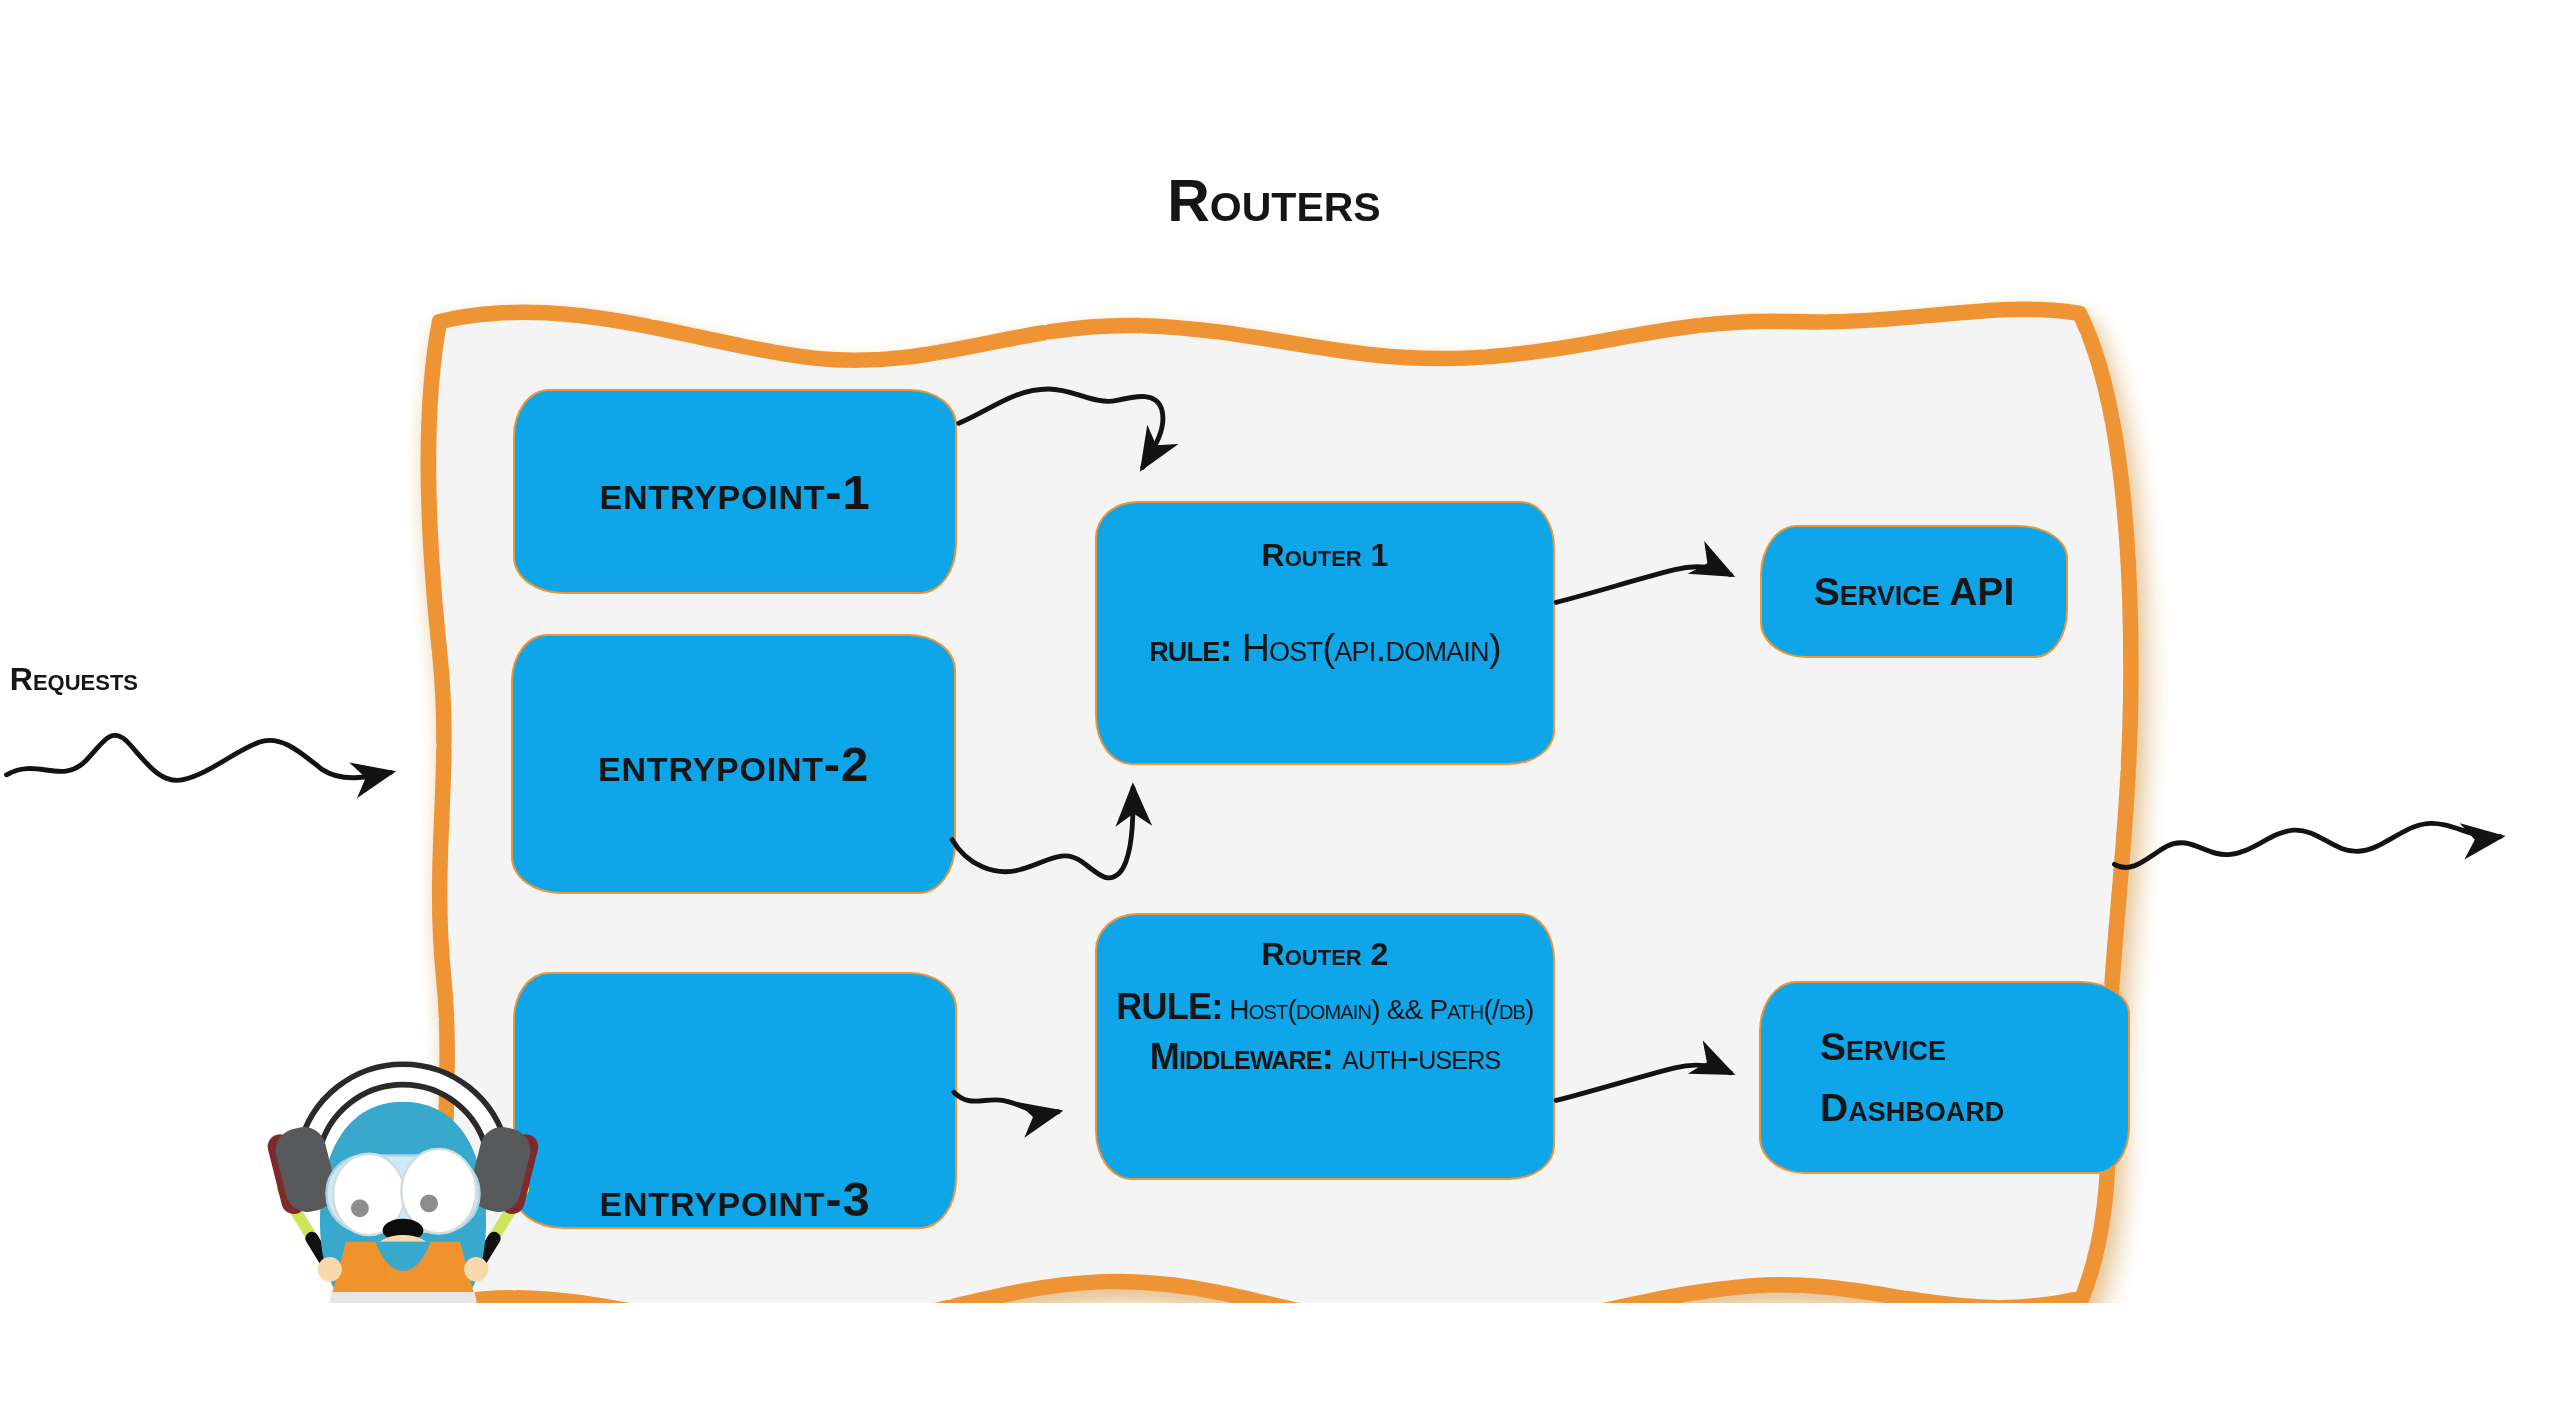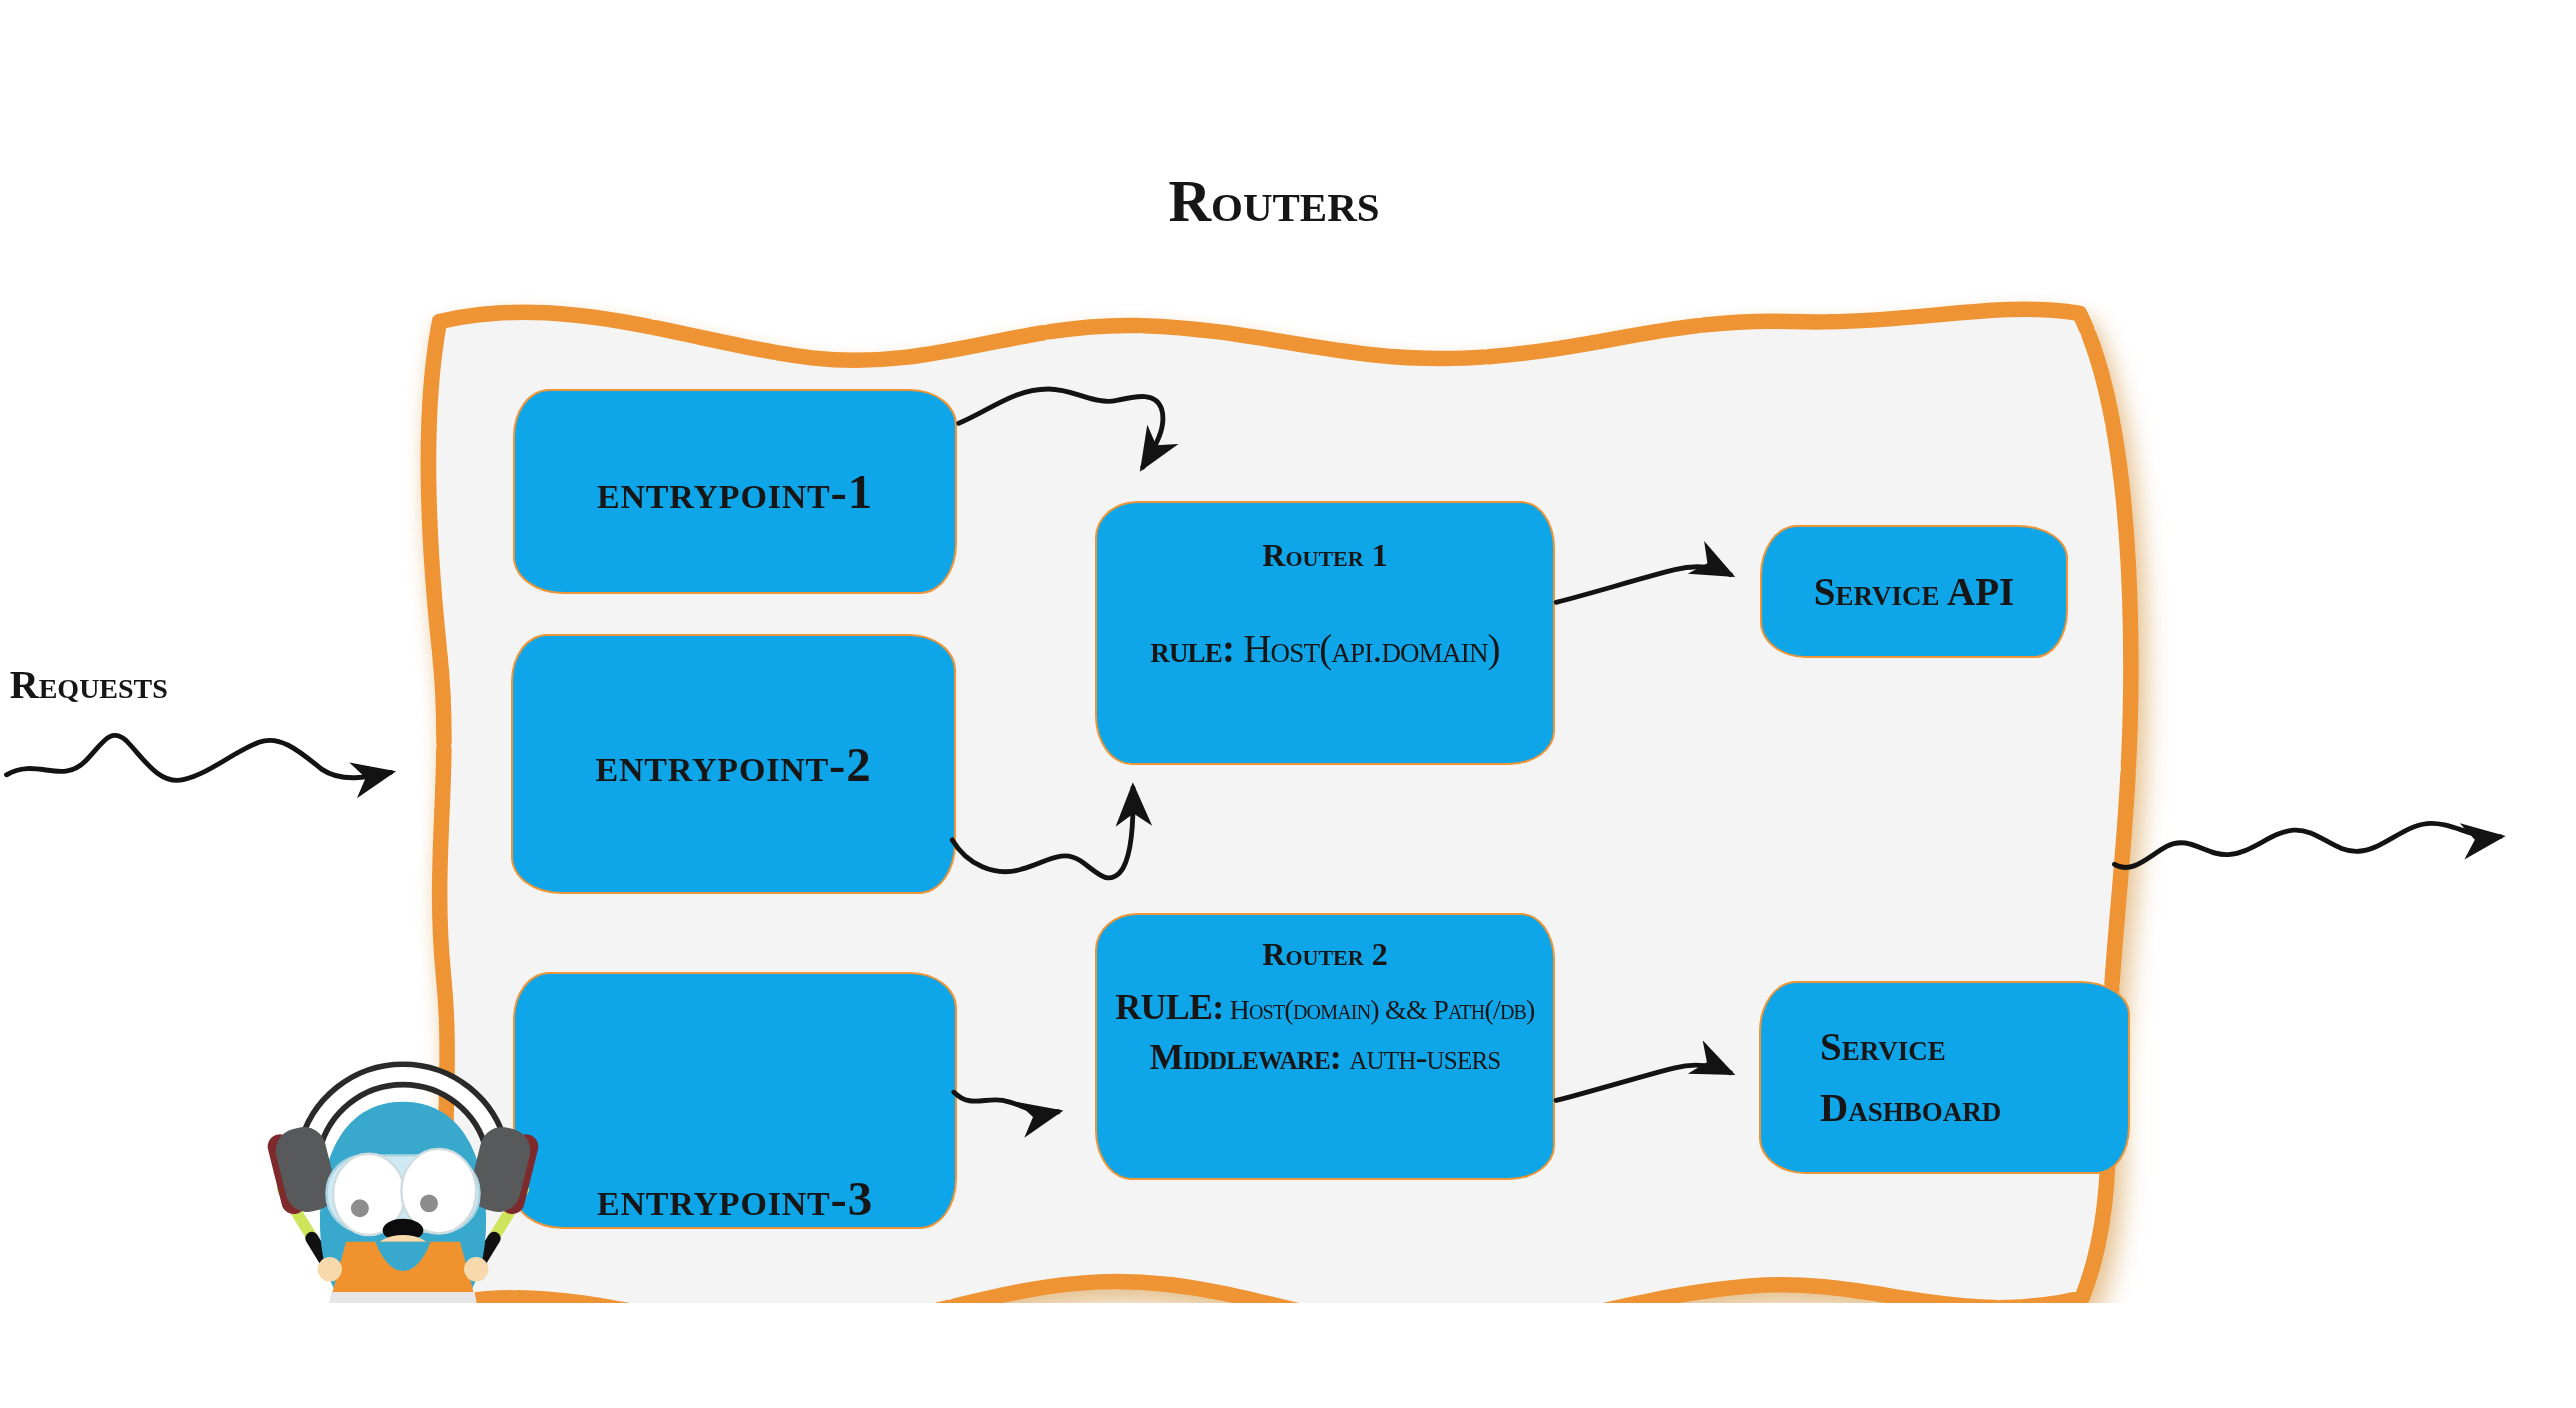--- a/index.html
+++ b/index.html
@@ -1,18 +1,18 @@
 <!DOCTYPE html>
 <html style="font-size:13px"><head>
 <meta charset="utf-8">
 <style>
   html,body{margin:0;padding:0;background:#ffffff;}
   .stage{
     position:relative;width:2576px;height:1303px;background:#ffffff;overflow:hidden;
-    font-family:Liberation Serif, serif;color:#161616;
+    font-family:Liberation Sans, sans-serif;color:#161616;
   }
   .sc{font-variant:small-caps;}
   .page-title{
     position:absolute;left:1042px;top:167px;width:464px;text-align:center;
     font-size:59px;font-weight:700;letter-spacing:0px;
   }
   
   .layer{position:absolute;left:0;top:0;width:2576px;height:1408px;}
   .frame-layer{z-index:1;}
   .arrow-layer{z-index:6;pointer-events:none;}
@@ -34,21 +34,21 @@
   .rule-line-1{font-size:39px;margin-top:52px;letter-spacing:-0.8px;white-space:nowrap;}
   .rule-line-1 .rl{font-weight:700;}
   .r2-rule{font-size:28px;margin-top:13px;letter-spacing:-0.8px;white-space:nowrap;}
   .r2-rule .rl{font-size:36px;font-weight:700;}
   .r2-mw{font-size:36px;margin-top:8.1px;letter-spacing:-0.8px;white-space:nowrap;}
   .r2-mw .rl{font-weight:700;}
   .svc-label{font-size:39px;font-weight:700;white-space:nowrap;}
   .svc2{align-items:flex-start;padding-left:59px;justify-content:center;}
   .svc2 .svc-label{line-height:1.55;}
   .side-label{position:absolute;font-weight:700;white-space:nowrap;z-index:3;}
-  .req-label{left:9.8px;top:661px;font-size:40px;}
+  .req-label{left:9.8px;top:661px;font-size:32px;}
   .calls-label{left:2132px;top:750px;font-size:37px;}
   .gopher{position:absolute;left:240px;top:1035px;z-index:7;}
   .wordmark{
     position:absolute;left:248px;top:1309px;width:269px;z-index:8;text-align:center;
     font-size:90px;letter-spacing:-4.9px;font-weight:400;white-space:nowrap;
   }
   .wm-dark{color:#3B3B3B;}
   .wm-blue{color:#2FA8CE;}
 </style>
 </head>

